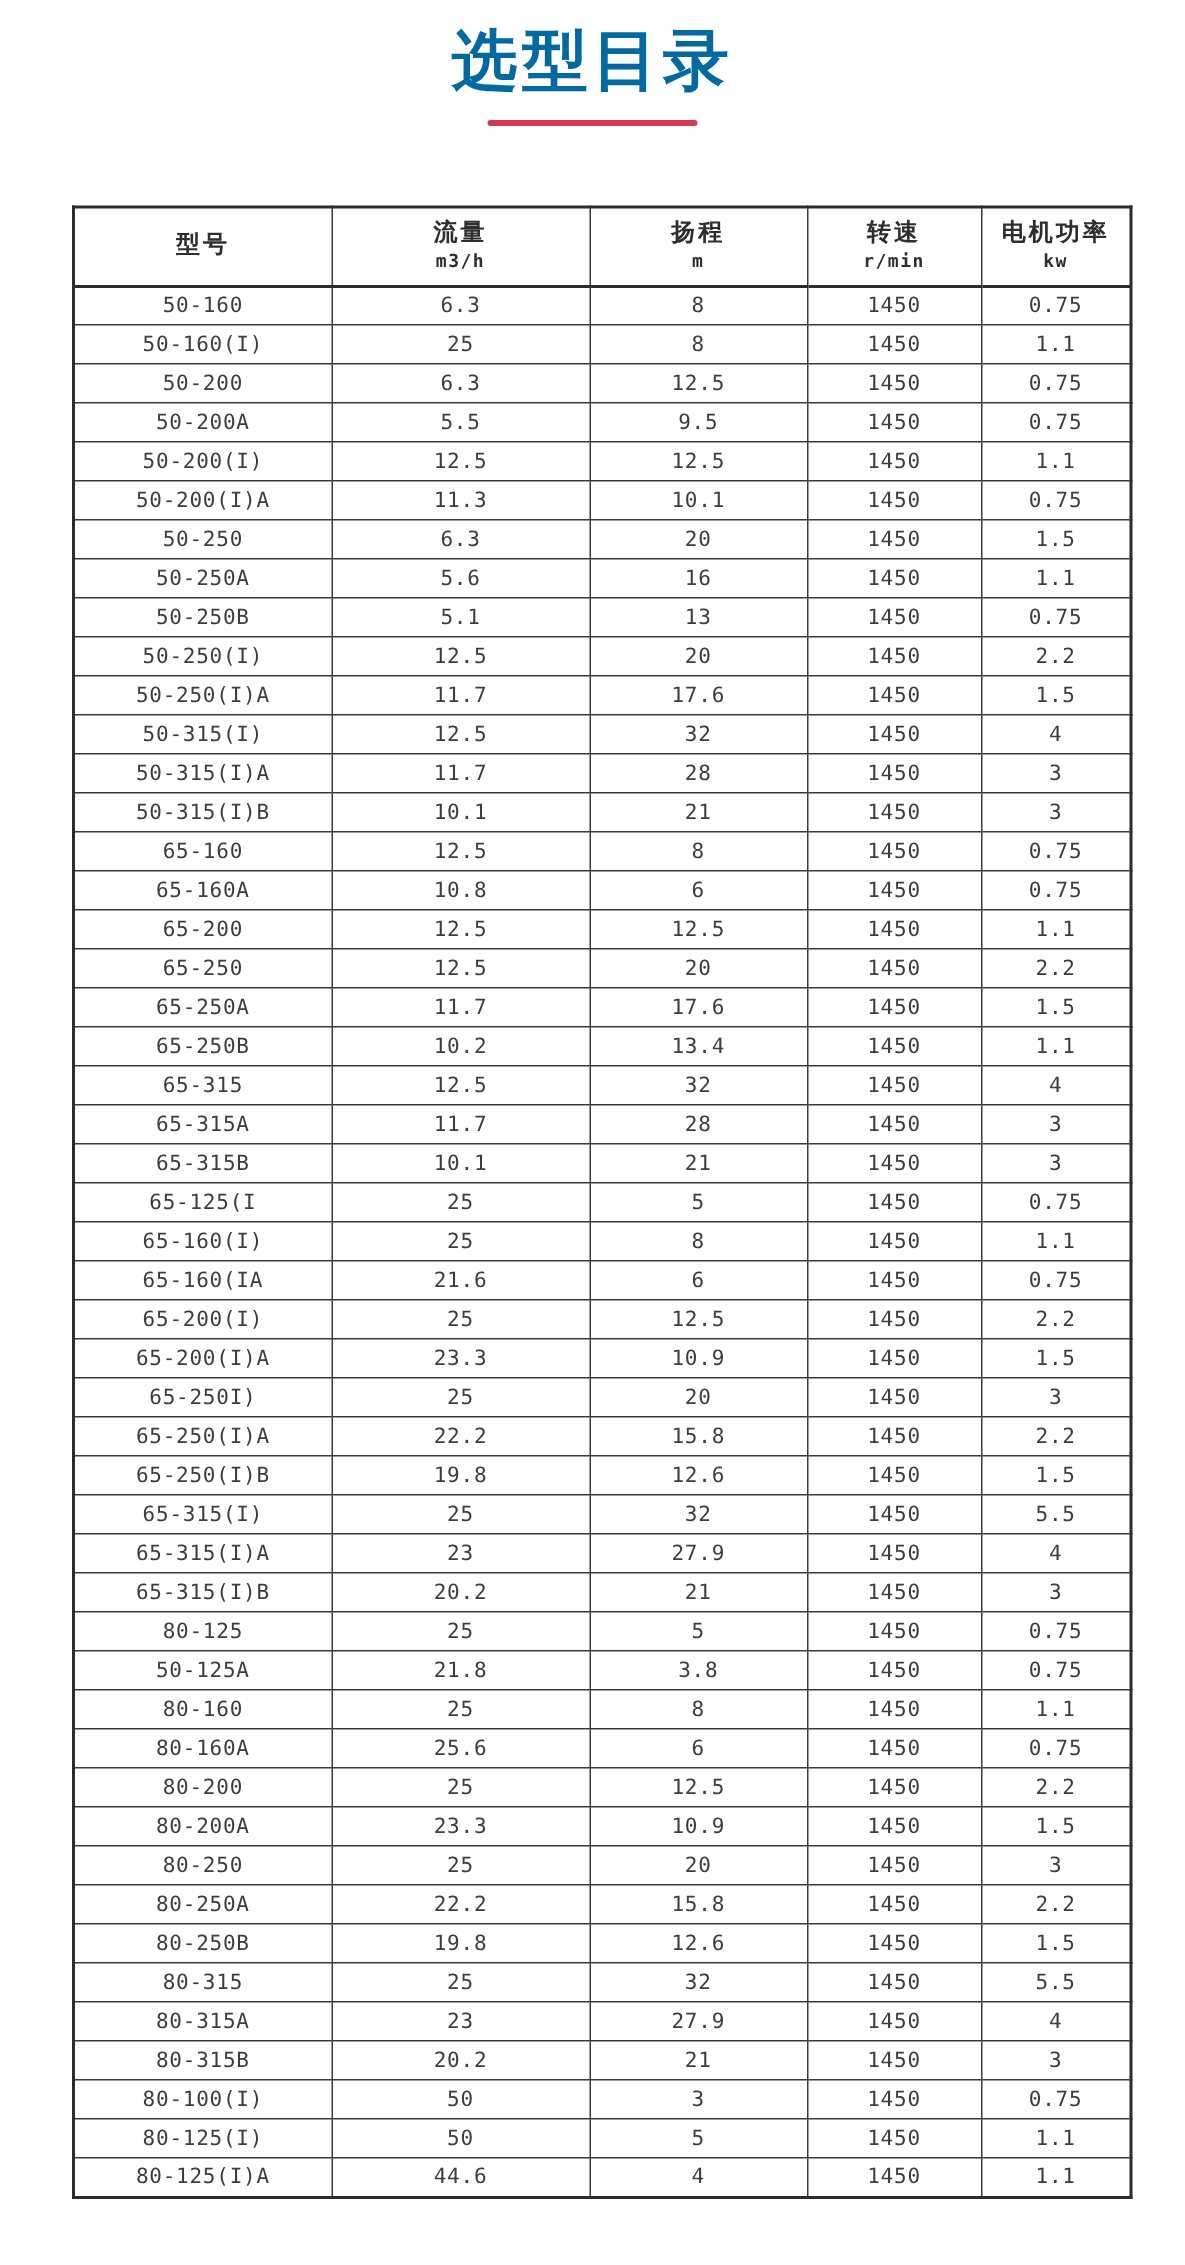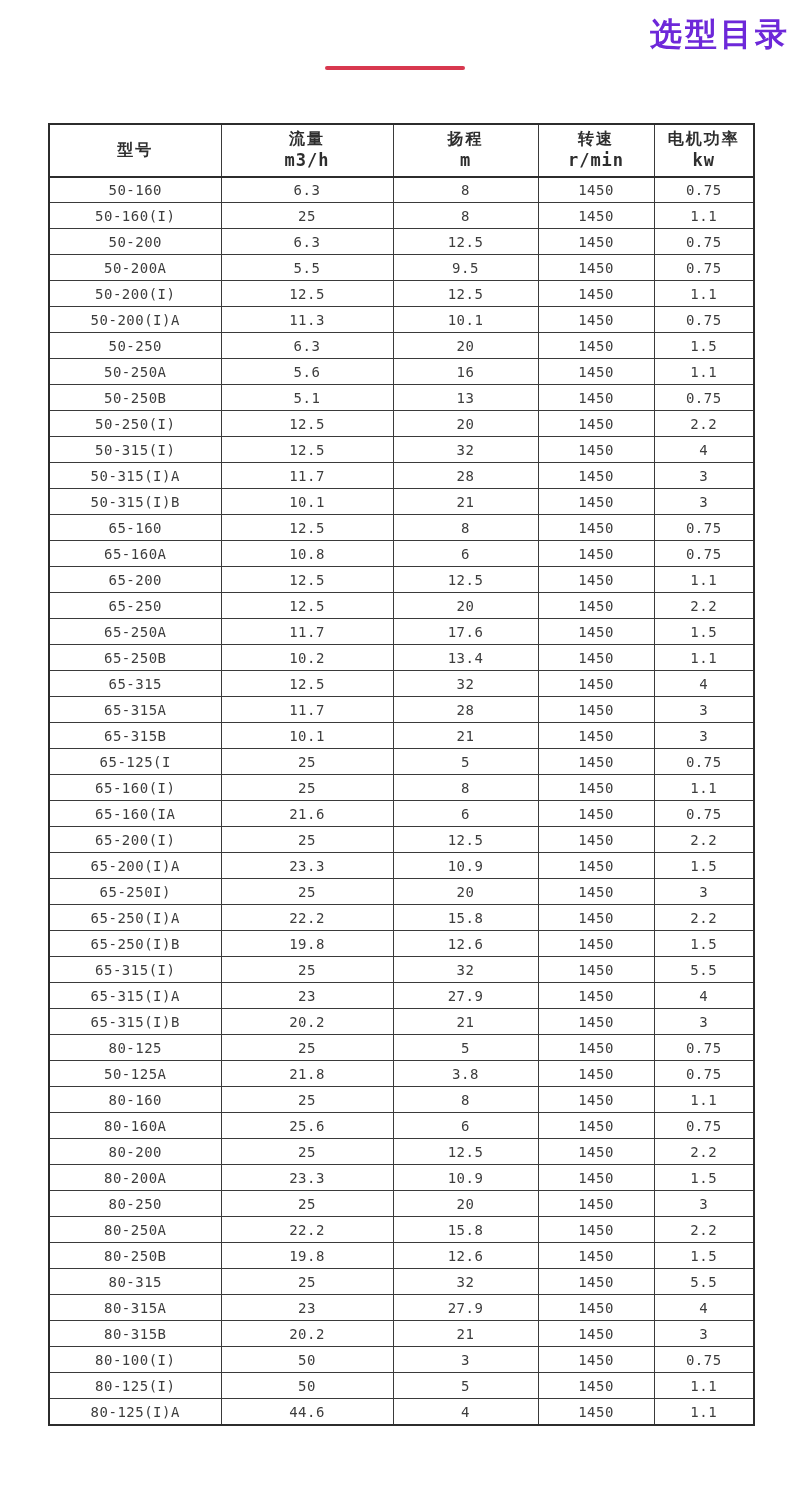--- a/index.html
+++ b/index.html
@@ -10,27 +10,26 @@
     overflow: hidden;
     background: #ffffff;
     font-family: "Liberation Sans", sans-serif;
   }
   .title-wrap {
     text-align: center;
     margin-top: 16px;
   }
   .page-title {
     margin: 0;
-    font-size: 32px;
+    font-size: 44px;
     font-weight: 900;
-    color: #6d28d9;
+    color: #0369a1;
     letter-spacing: 3px;
     line-height: 1.15;
     font-family: "Liberation Sans", sans-serif;
-    text-align: right;
   }
   .title-underline {
     width: 140px;
     height: 4px;
     margin: 13px auto 0 auto;
     border-radius: 2px;
     background: #d8384f;
   }
   table.catalog {
     border-collapse: collapse;
@@ -57,21 +56,21 @@
   }
   .th-zh {
     display: block;
     font-size: 16px;
     font-weight: 700;
     letter-spacing: 2px;
     line-height: 1.3;
   }
   .th-unit {
     display: block;
-    font-size: 17px;
+    font-size: 12px;
     font-weight: 700;
     font-family: "DejaVu Sans Mono", monospace;
     line-height: 1.25;
     letter-spacing: 1px;
   }
   .th-unit:empty { display: none; }
   table.catalog tbody td {
     height: 26px;
     padding: 0;
     text-align: center;
@@ -189,20 +188,27 @@
         <td>0.75</td>
       </tr>
       <tr>
         <td>50-250(I)</td>
         <td>12.5</td>
         <td>20</td>
         <td>1450</td>
         <td>2.2</td>
       </tr>
       <tr>
+        <td>50-250(I)A</td>
+        <td>11.7</td>
+        <td>17.6</td>
+        <td>1450</td>
+        <td>1.5</td>
+      </tr>
+      <tr>
         <td>50-315(I)</td>
         <td>12.5</td>
         <td>32</td>
         <td>1450</td>
         <td>4</td>
       </tr>
       <tr>
         <td>50-315(I)A</td>
         <td>11.7</td>
         <td>28</td>

